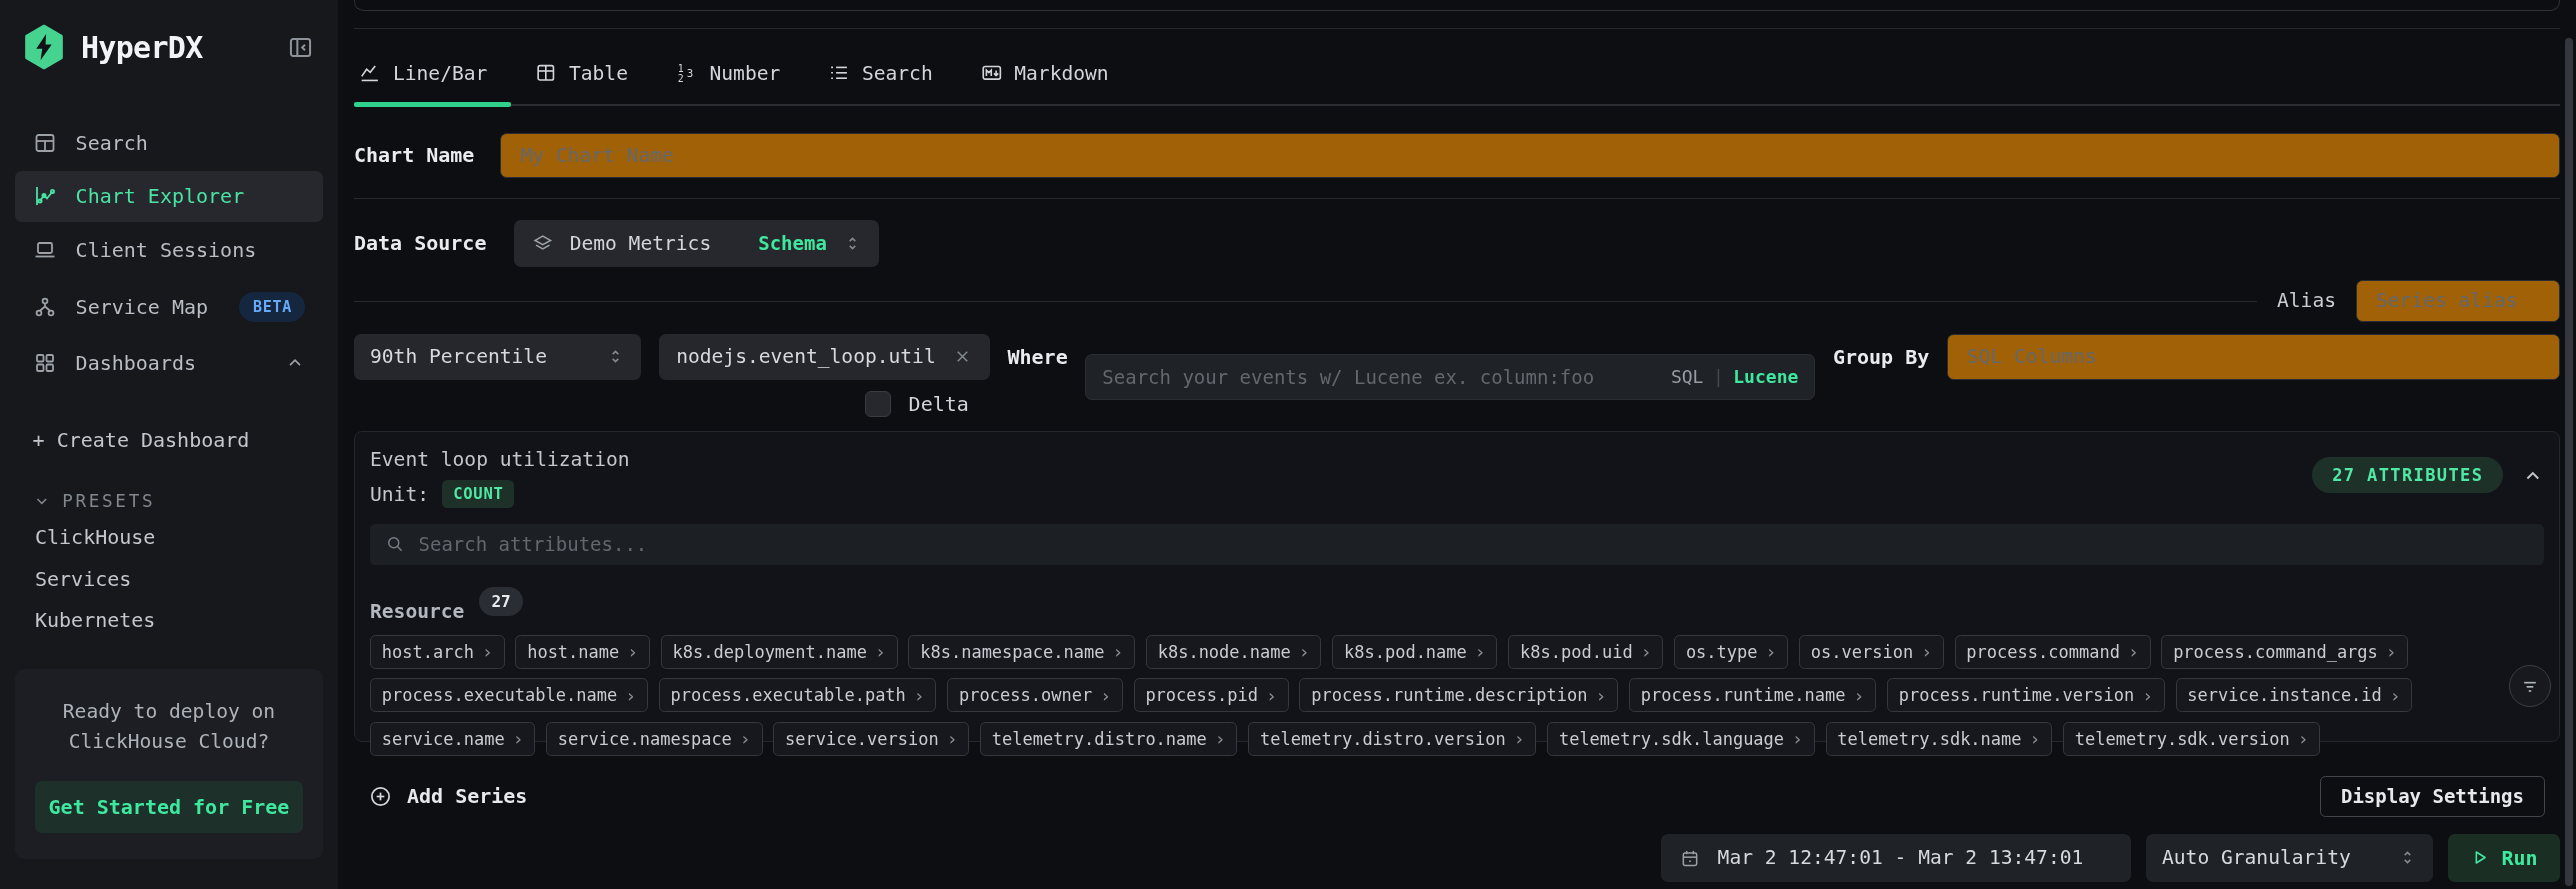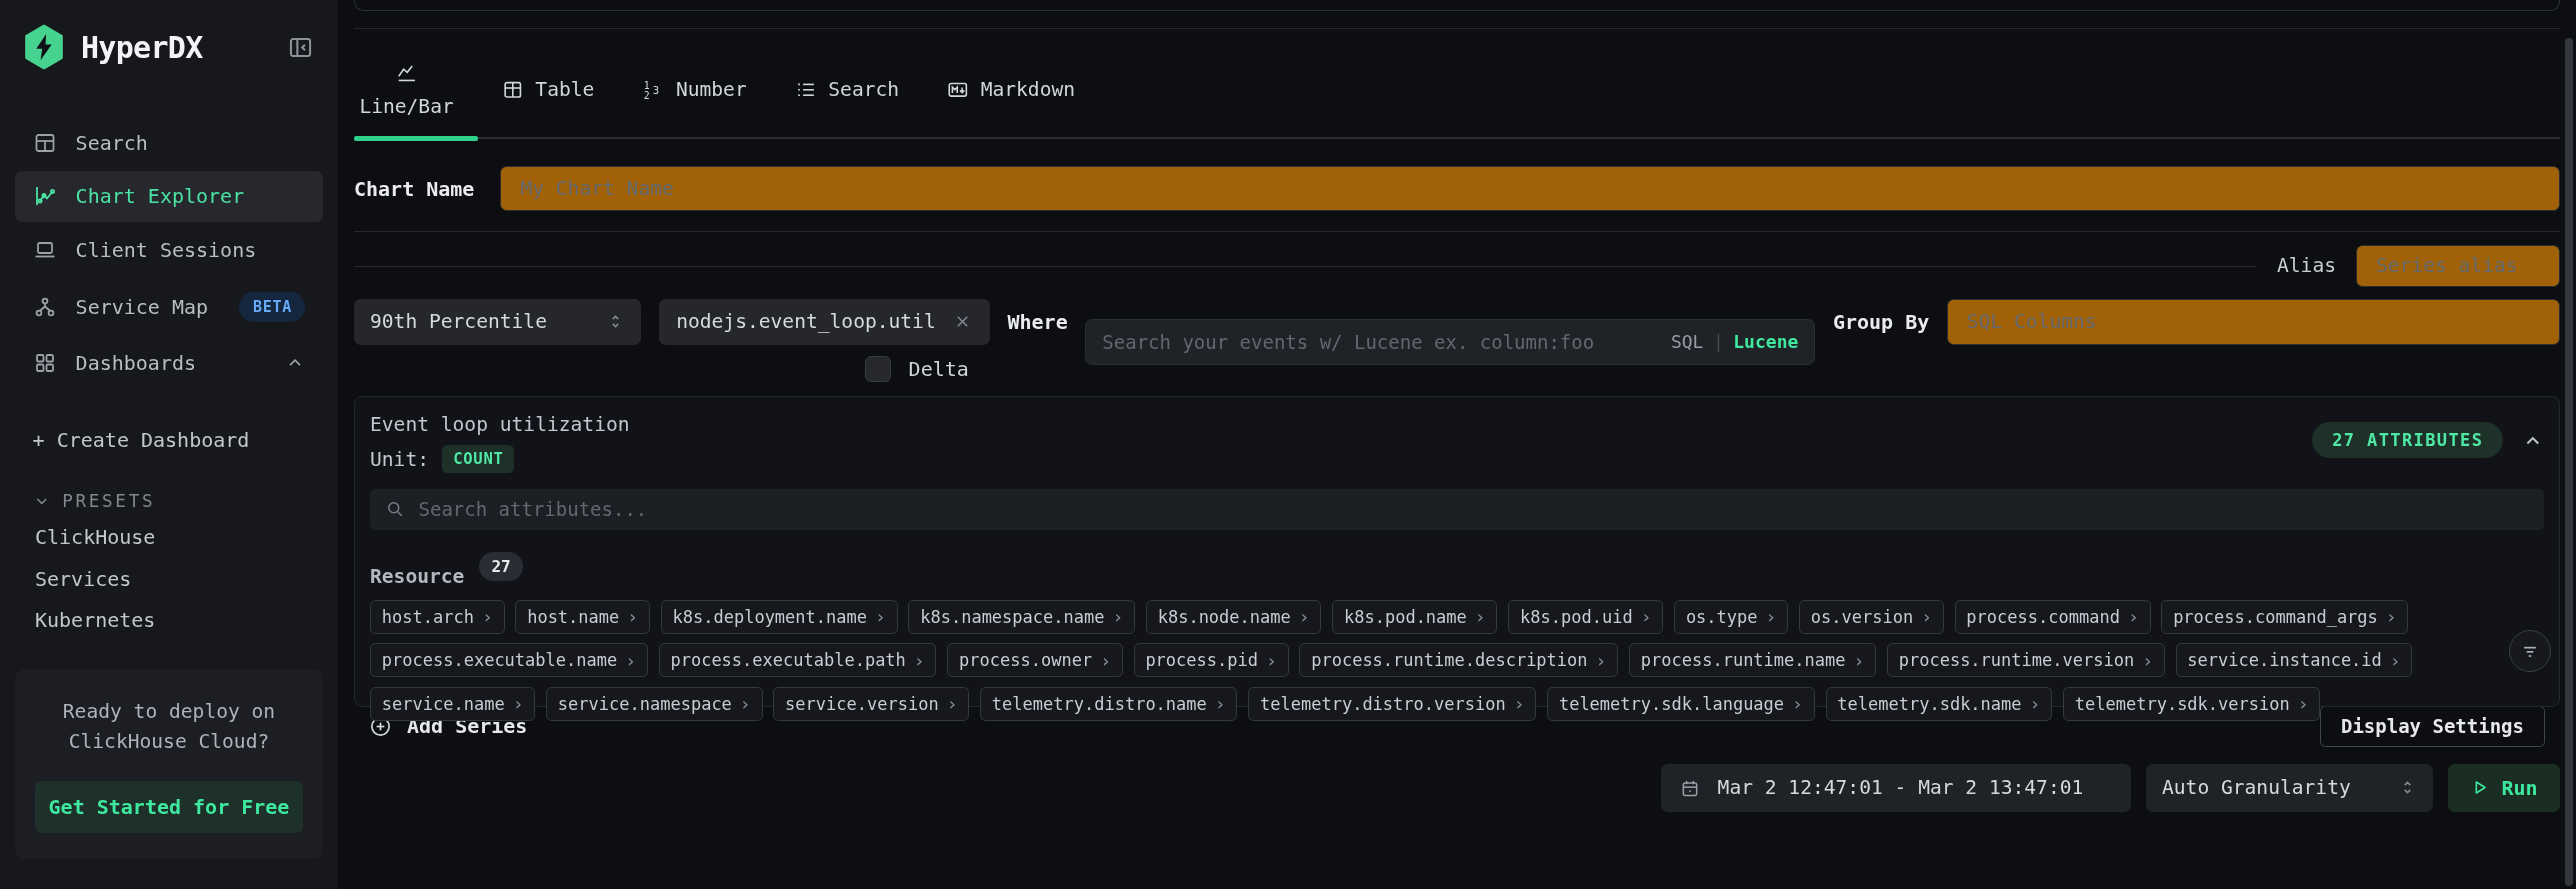--- a/index.html
+++ b/index.html
@@ -65,21 +65,21 @@
     border:0.7px solid #2e3136; border-top:none;
     border-radius:0 0 9.5px 9.5px;
   }
   .top-divider { margin-top:17.6px; height:0.7px; background:#26282d; }
 
   .tabs-row { margin-top:15px; display:flex; border-bottom:2px solid #2b2d32; }
   .tab {
     position:relative; display:flex; align-items:center; gap:12px;
     padding:17.6px 24px 19px 24px; font-size:19.6px; color:#d2d5da; cursor:pointer;
   }
-  .tab:first-child { padding-left:5.4px;flex-direction:column; }
+  .tab:first-child { padding-left:5.4px; }
   .tab svg { width:21.6px; height:21.6px; }
   .tab.active::after {
     content:""; position:absolute; left:0; right:0; bottom:-3.4px;
     height:4.7px; background:#2fd18d; border-radius:2px;
   }
 
   .field-label { font-size:20px; font-weight:bold; color:#e9ebee; white-space:nowrap; }
 
   .chart-name-row { margin-top:27px; display:flex; align-items:center; gap:26px; height:45px; }
   .text-input {
@@ -182,21 +182,21 @@
 
   .fab {
     position:absolute; right:8px; bottom:34px; width:42px; height:42px;
     border-radius:50%; background:#17191e; border:1.4px solid #3a3d44;
     display:flex; align-items:center; justify-content:center; cursor:pointer;
     color:#aeb3ba;
   }
   .fab svg { width:20px; height:20px; }
 
   
-  .actions-row { display:flex; align-items:center; justify-content:space-between; height:39px; padding:0 15px; }
+  .actions-row { margin-top:35px; display:flex; align-items:center; justify-content:space-between; height:39px; padding:0 15px; }
   .add-series { display:flex; align-items:center; gap:15px; cursor:pointer; }
   .add-series svg { width:23px; height:23px; color:#d2d5da; }
   .add-series-label { font-size:20px; font-weight:bold; color:#e6e8ec; }
   .display-settings {
     background:transparent; border:1.4px solid #42464d; border-radius:5.4px;
     color:#e6e8ec; font-family:inherit; font-weight:bold; font-size:19px;
     padding:8.8px 20px; cursor:pointer;
   }
 
   .bottom-bar { margin-top:18px; display:flex; align-items:center; justify-content:flex-end; gap:15px; height:48px; }
@@ -367,20 +367,35 @@
       </div>
     </div>
 
     <div class="chart-name-row">
       <span class="field-label">Chart Name</span>
       <input class="text-input grow" placeholder="My Chart Name" style="">
     </div>
 
     <div class="section-divider"></div>
 
+    <div class="data-source-row">
+      <span class="field-label">Data Source</span>
+      <div class="ds-select">
+        <svg class="layers-ic" viewBox="0 0 24 24" fill="none" stroke="currentColor" stroke-width="1.8">
+          <path d="M12 3.5 L20.5 8.2 L12 12.9 L3.5 8.2 Z"></path>
+          <path d="M4.5 13.5 L12 17.7 L19.5 13.5"></path>
+        </svg>
+        <span class="ds-value">Demo Metrics</span>
+        <span class="schema-link">Schema</span>
+        <svg class="updown" viewBox="0 0 24 24" fill="none" stroke="currentColor" stroke-width="2">
+          <polyline points="8.5,9 12,5.5 15.5,9"></polyline>
+            <polyline points="8.5,15 12,18.5 15.5,15"></polyline>
+        </svg>
+      </div>
+    </div>
 
     <div class="alias-row">
       <div class="alias-line"></div>
       <span class="alias-label">Alias</span>
       <input class="text-input alias-input" placeholder="Series alias" style="">
     </div>
 
     <div class="series-row">
       <div class="agg-select">
         <span>90th Percentile</span>

